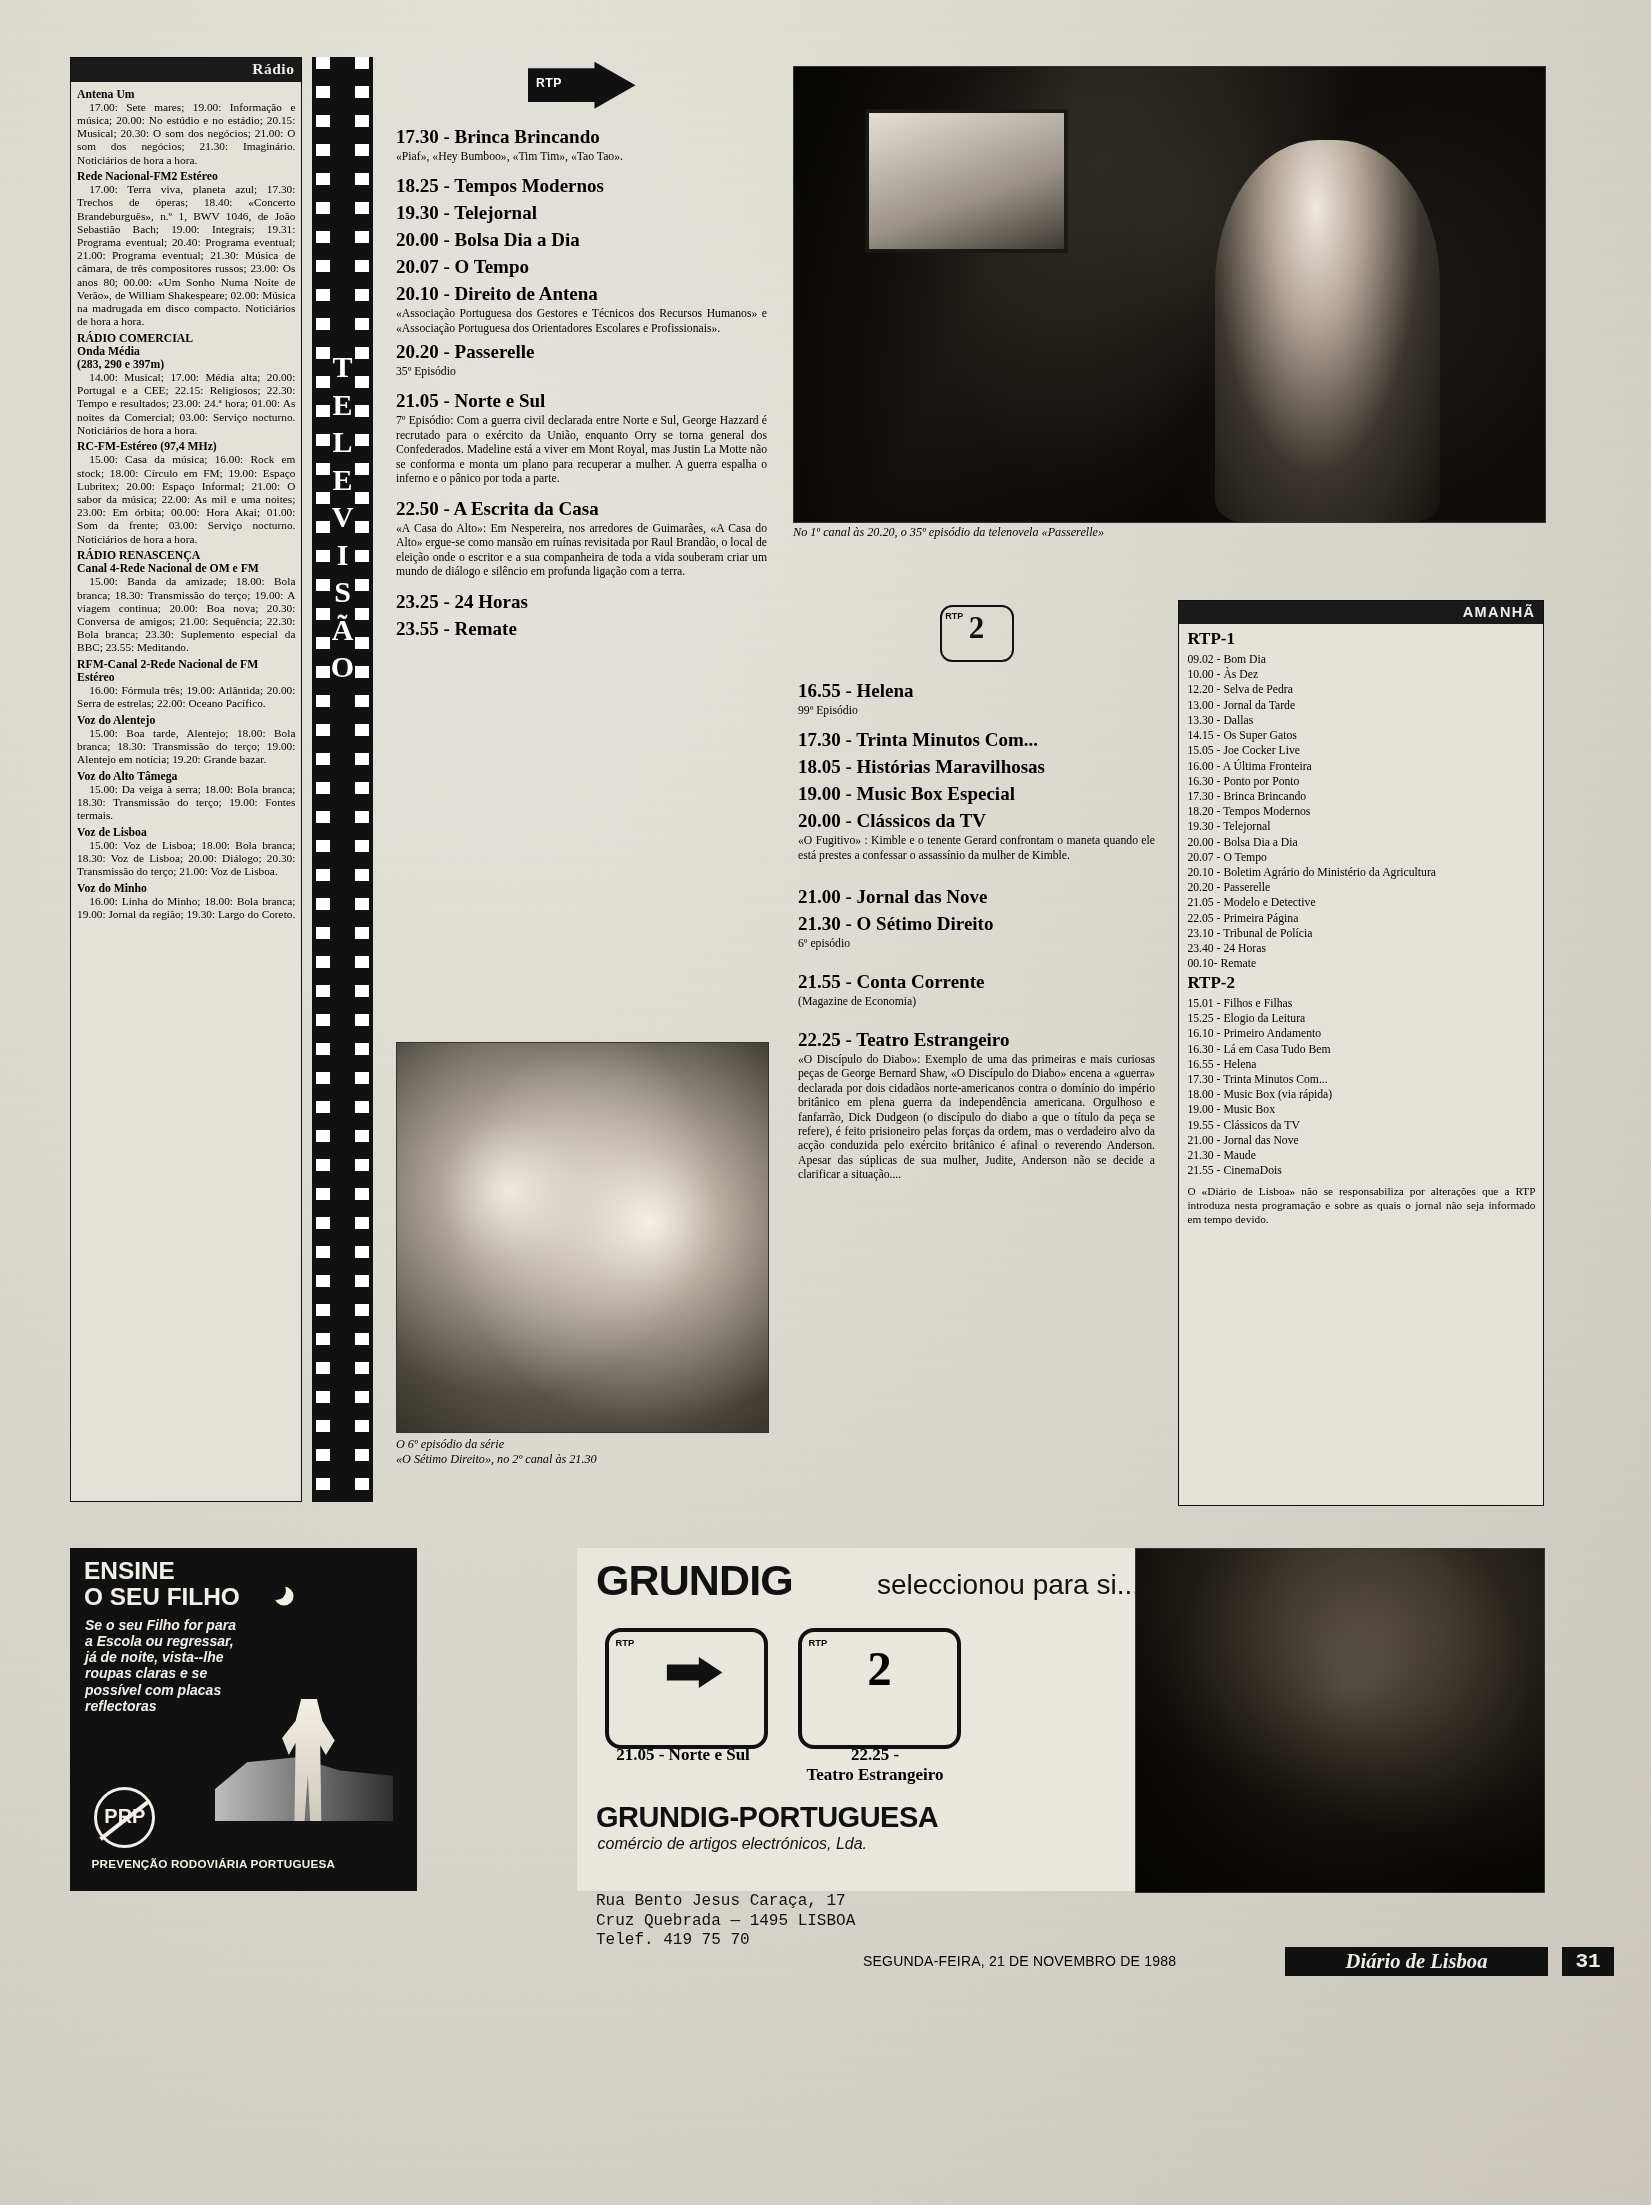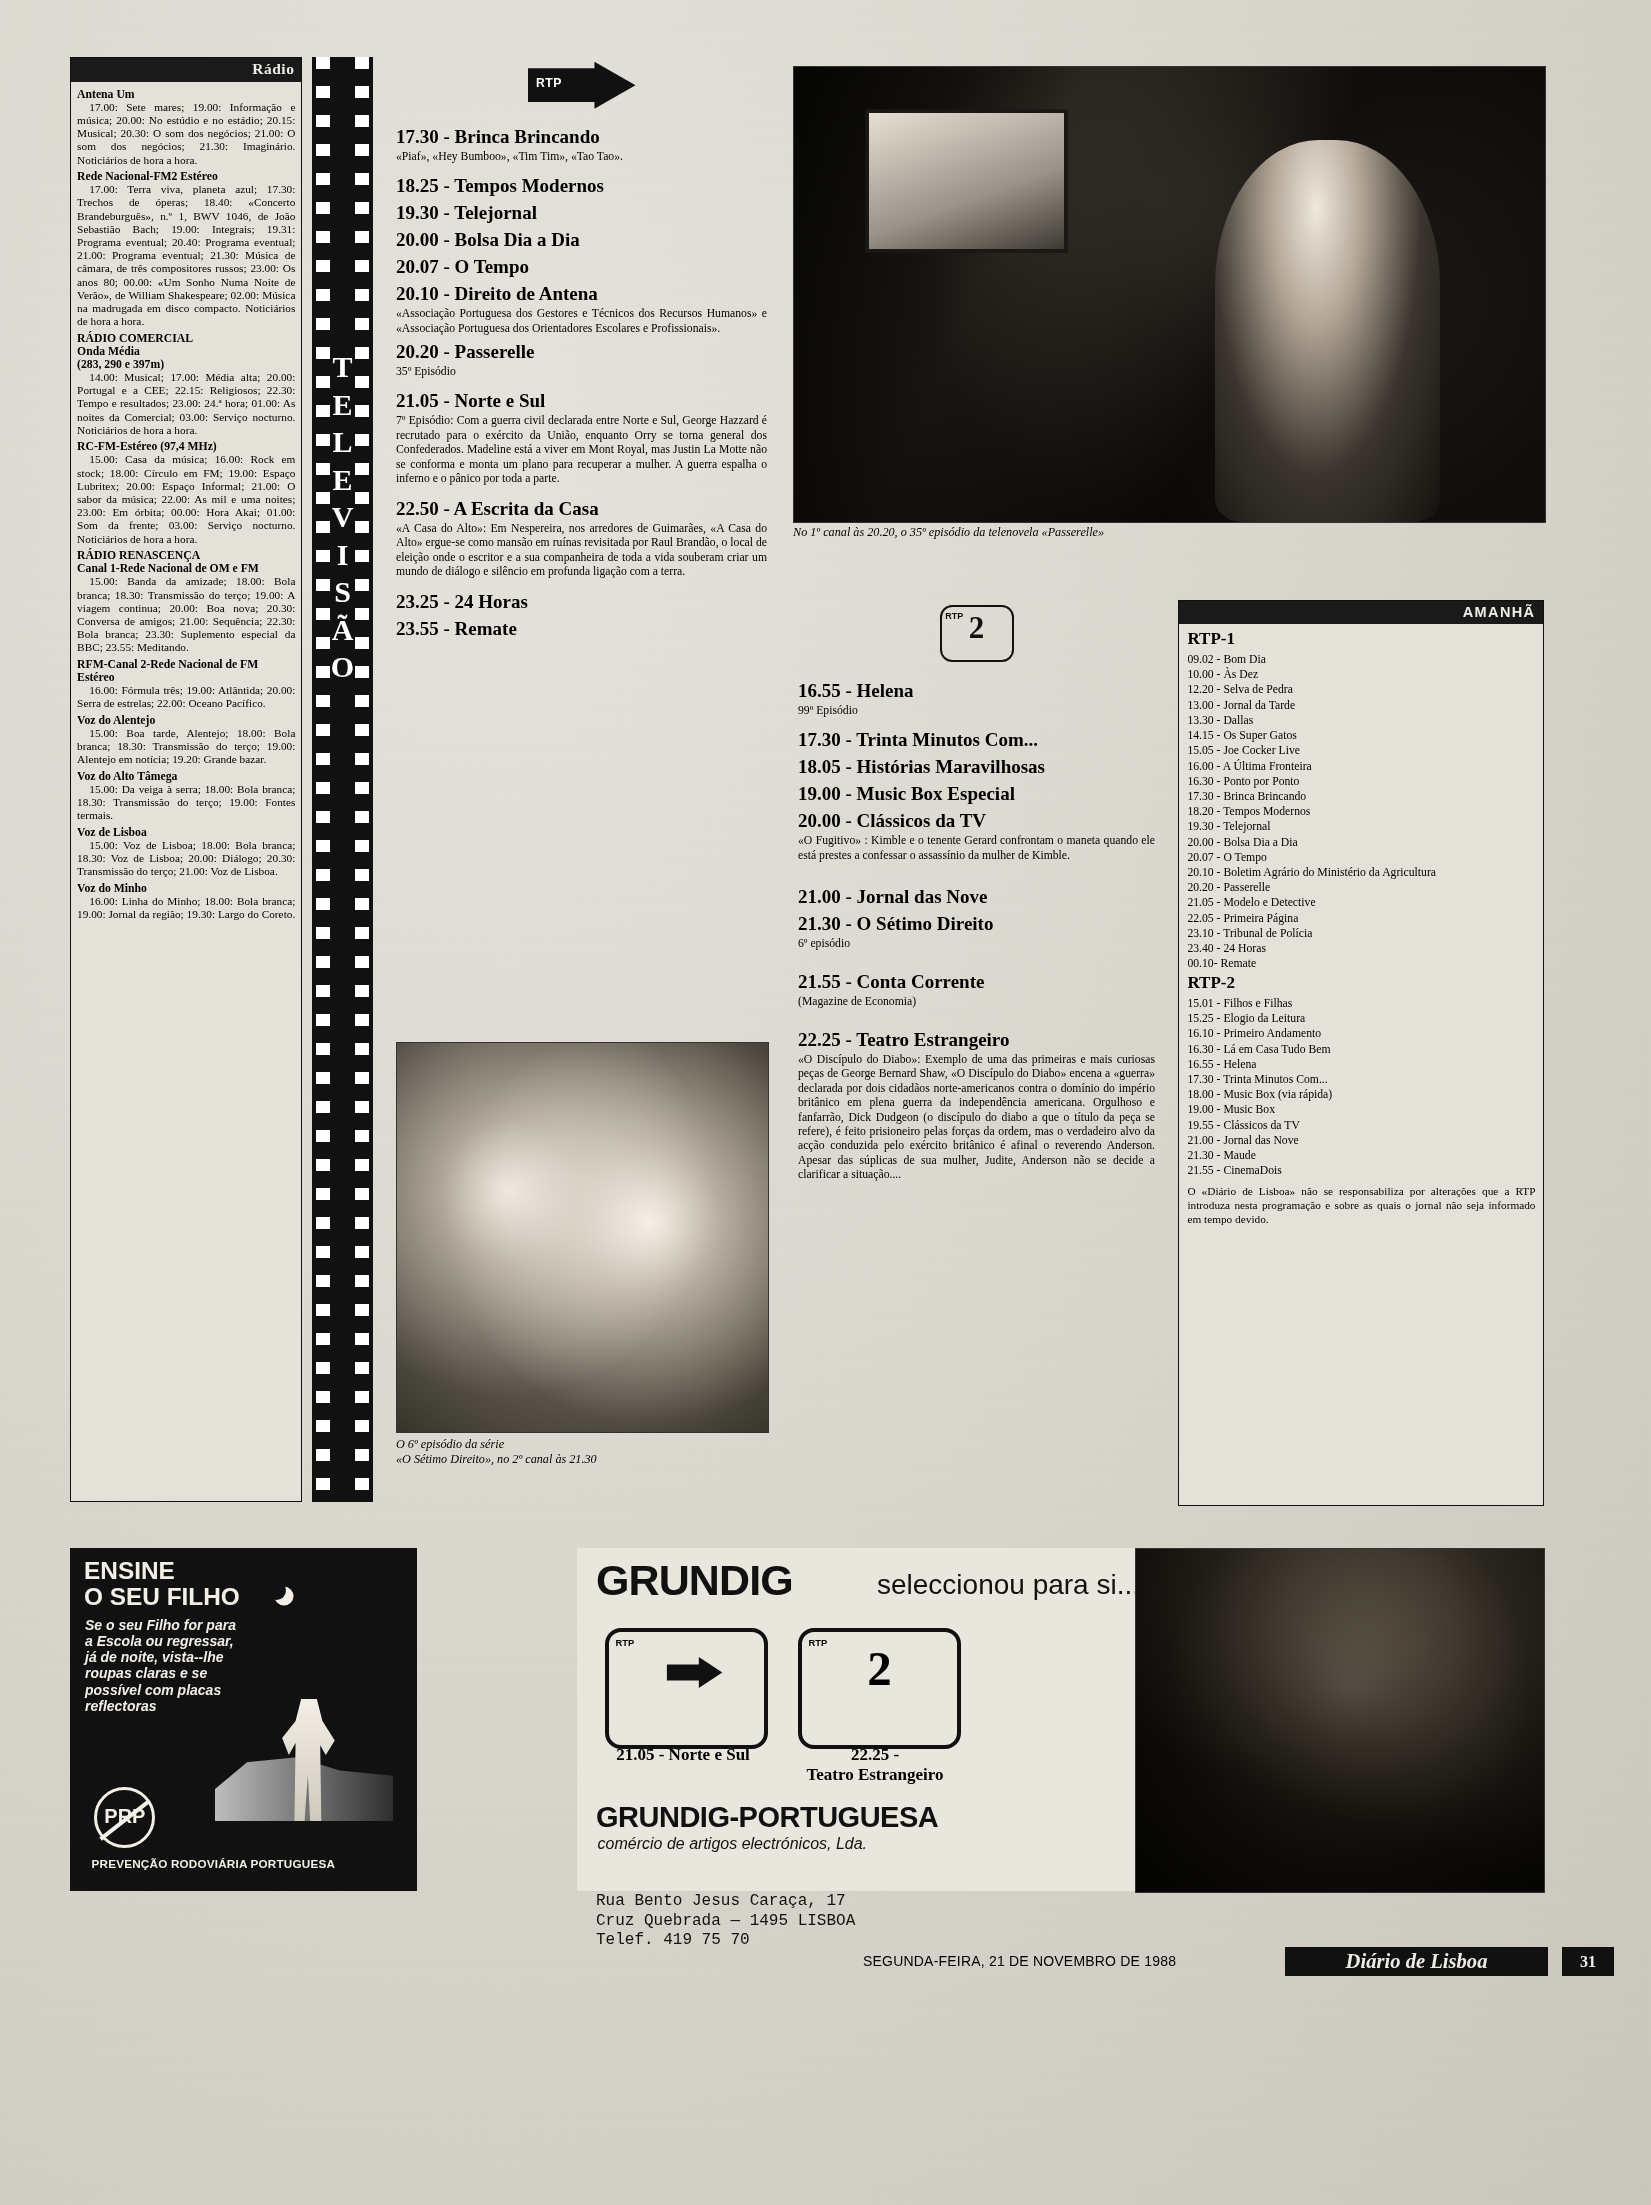--- a/index.html
+++ b/index.html
@@ -278,22 +278,22 @@
     font-family:"Liberation Sans", sans-serif;font-size:14px;letter-spacing:0.2px;
   }
   #f-mast{
     position:absolute;left:1215px;top:0px;width:263px;height:29px;
     background:#111;color:#efece5;
     font-family:"Liberation Serif", serif;font-style:italic;font-weight:bold;
     font-size:20.6px;text-align:center;line-height:29px;
   }
   #f-page{
     position:absolute;left:1492px;top:0px;width:52px;height:29px;
-    background:#111;color:#efece5;font-family:Liberation Serif, serif;
-    font-weight:bold;font-size:16px;text-align:center;line-height:29px;
+    background:#111;color:#efece5;font-family:Liberation Mono, monospace;
+    font-weight:bold;font-size:21px;text-align:center;line-height:29px;
   }
 </style>
 </head>
 <body>
 
 <div id="page">
   <div class="paper"></div>
   <div class="grain"></div>
 
   <div id="radio-col">
@@ -313,21 +313,21 @@
         <div class="st-h" style="margin-top:0">Onda Média</div>
         <div class="st-h" style="margin-top:0">(283, 290 e 397m)</div>
         <div class="st-p">14.00: Musical; 17.00: Média alta; 20.00: Portugal e a CEE; 22.15: Religiosos; 22.30: Tempo e resultados; 23.00: 24.ª hora; 01.00: As noites da Comercial; 03.00: Serviço nocturno. Noticiários de hora a hora.</div>
       </div>
       <div>
         <div class="st-h">RC-FM-Estéreo (97,4 MHz)</div>
         <div class="st-p">15.00: Casa da música; 16.00: Rock em stock; 18.00: Círculo em FM; 19.00: Espaço Lubritex; 20.00: Espaço Informal; 21.00: O sabor da música; 22.00: As mil e uma noites; 23.00: Em órbita; 00.00: Hora Akai; 01.00: Som da frente; 03.00: Serviço nocturno. Noticiários de hora a hora.</div>
       </div>
       <div>
         <div class="st-h">RÁDIO RENASCENÇA</div>
-        <div class="st-h" style="margin-top:0">Canal 1-Rede Nacional de OM e FM</div>
+        <div class="st-h" style="margin-top:0">Canal 4-Rede Nacional de OM e FM</div>
         <div class="st-p">15.00: Banda da amizade; 18.00: Bola branca; 18.30: Transmissão do terço; 19.00: A viagem continua; 20.00: Boa nova; 20.30: Conversa de amigos; 21.00: Sequência; 22.30: Bola branca; 23.30: Suplemento especial da BBC; 23.55: Meditando.</div>
       </div>
       <div>
         <div class="st-h">RFM-Canal 2-Rede Nacional de FM Estéreo</div>
         <div class="st-p">16.00: Fórmula três; 19.00: Atlântida; 20.00: Serra de estrelas; 22.00: Oceano Pacífico.</div>
       </div>
       <div>
         <div class="st-h">Voz do Alentejo</div>
         <div class="st-p">15.00: Boa tarde, Alentejo; 18.00: Bola branca; 18.30: Transmissão do terço; 19.00: Alentejo em notícia; 19.20: Grande bazar.</div>
       </div>

